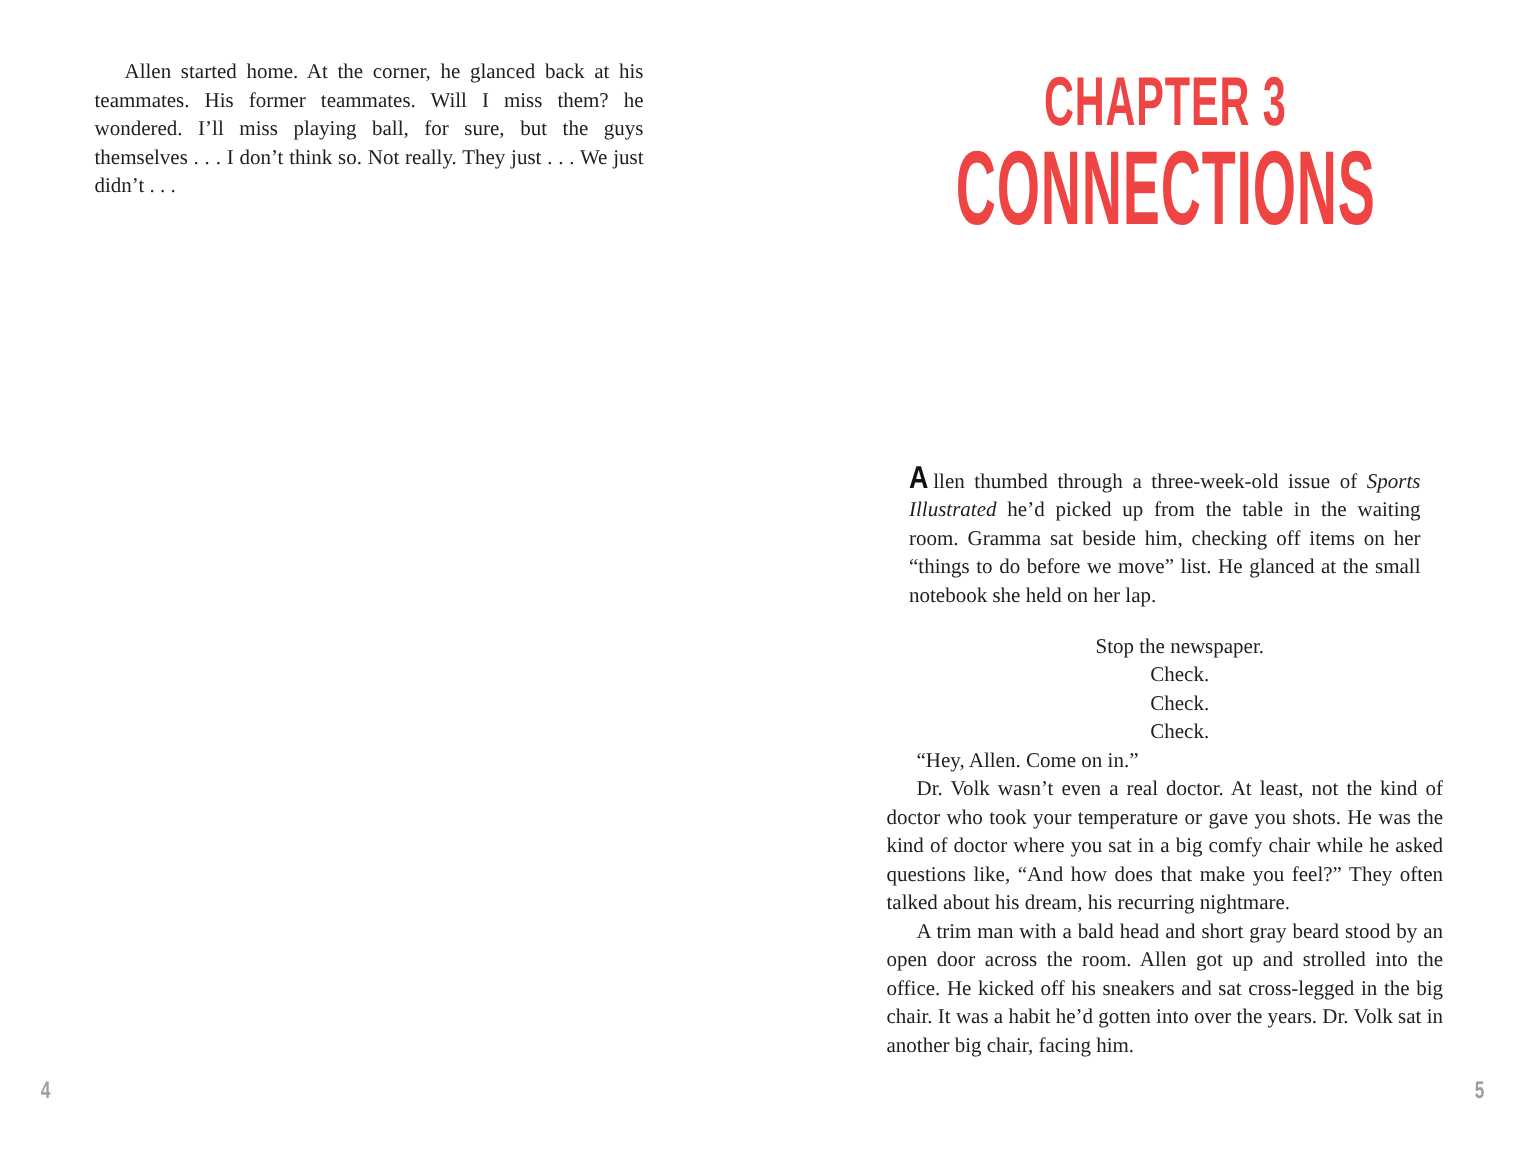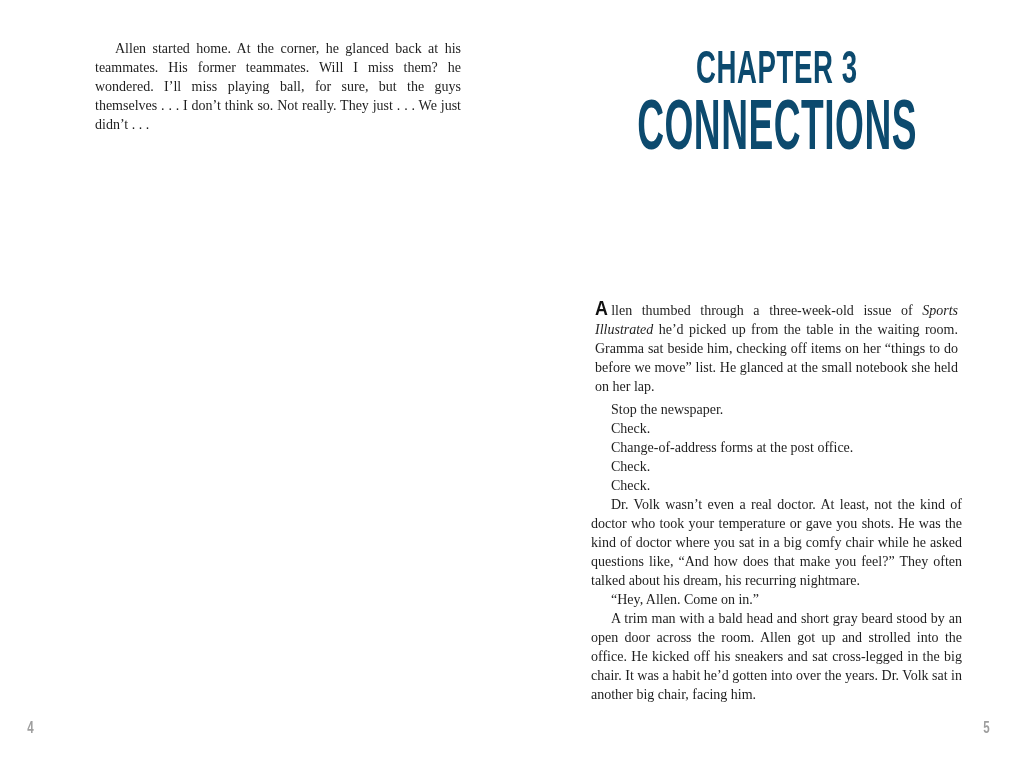--- a/index.html
+++ b/index.html
@@ -17,34 +17,33 @@
 
   
   .left-text {
     position: absolute;
     left: 63px;
     top: 39px;
     width: 366px;
     font-size: 14px;
     line-height: 19px;
     text-align: justify;
-    margin-left: 32px;
   }
   .body-para { margin: 0; text-indent: 20px; }
 
   
   .chapter-heading {
     position: absolute;
     left: 591px;
     top: 42px;
     width: 372px;
     display: flex;
     flex-direction: column;
     align-items: center;
-    color: #0c4a6e;
+    color: #ef4444;
     font-family: "Liberation Sans", sans-serif;
     font-weight: bold;
     justify-content: center;
   }
   .chapter-number {
     font-size: 46px;
     line-height: 50px;
     white-space: nowrap;
     transform: scaleX(0.60);
     transform-origin: center top;
@@ -63,35 +62,35 @@
   
   .right-text {
     position: absolute;
     left: 591px;
     top: 293px;
     width: 371px;
     font-size: 14px;
     line-height: 19px;
     text-align: justify;
   }
-  .opening-para { margin: 4px; text-indent: 0; }
+  .opening-para { margin: 15px; text-indent: 0; }
   .drop-cap {
     font-family: "Liberation Sans", sans-serif;
     font-weight: bold;
     font-size: 21px;
     line-height: 1;
     display: inline-block;
     transform: scaleX(0.85);
     transform-origin: left bottom;
     vertical-align: baseline;
     margin-right: 1px;
     color: #111;
   }
   .book-title-italic { font-style: italic; }
-  .check-line { margin: 0; text-indent: 20px; text-align: left; }
+  .check-line { margin: 0; text-indent: 20px; text-align: center; }
 
   
   .page-num {
     position: absolute;
     top: 719px;
     font-family: "Liberation Sans", sans-serif;
     font-weight: bold;
     font-size: 16px;
     color: #9e9e9e;
     transform: scaleX(0.72);
@@ -114,25 +113,24 @@
     <div class="chapter-title">CONNECTIONS</div>
   </div>
 
   <div class="right-text">
     <p class="opening-para">
       <span class="drop-cap">A</span><span>llen thumbed through a three-week-old issue of </span><span class="book-title-italic">Sports Illustrated</span><span> he’d picked up from the table in the waiting room. Gramma sat beside him, checking off items on her “things to do before we move” list. He glanced at the small notebook she held on her lap.</span>
     </p>
 
     <p class="check-line">Stop the newspaper.</p>
     <p class="check-line">Check.</p>
-    <p class="check-line">Change-of-address forms at the post office.</p>
     <p class="check-line">Check.</p>
     <p class="check-line">Check.</p>
 
+    <p class="body-para">“Hey, Allen. Come on in.”</p>
     <p class="body-para">Dr. Volk wasn’t even a real doctor. At least, not the kind of doctor who took your temperature or gave you shots. He was the kind of doctor where you sat in a big comfy chair while he asked questions like, “And how does that make you feel?” They often talked about his dream, his recurring nightmare.</p>
-    <p class="body-para">“Hey, Allen. Come on in.”</p>
     <p class="body-para">A trim man with a bald head and short gray beard stood by an open door across the room. Allen got up and strolled into the office. He kicked off his sneakers and sat cross-legged in the big chair. It was a habit he’d gotten into over the years. Dr. Volk sat in another big chair, facing him.</p>
   </div>
 
   <div class="page-num page-num-left">4</div>
   <div class="page-num page-num-right">5</div>
 
 </div>
 
 </body></html>

